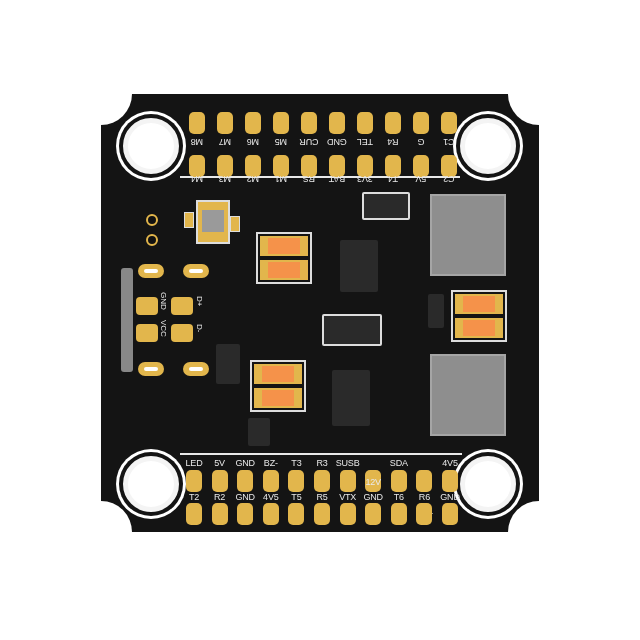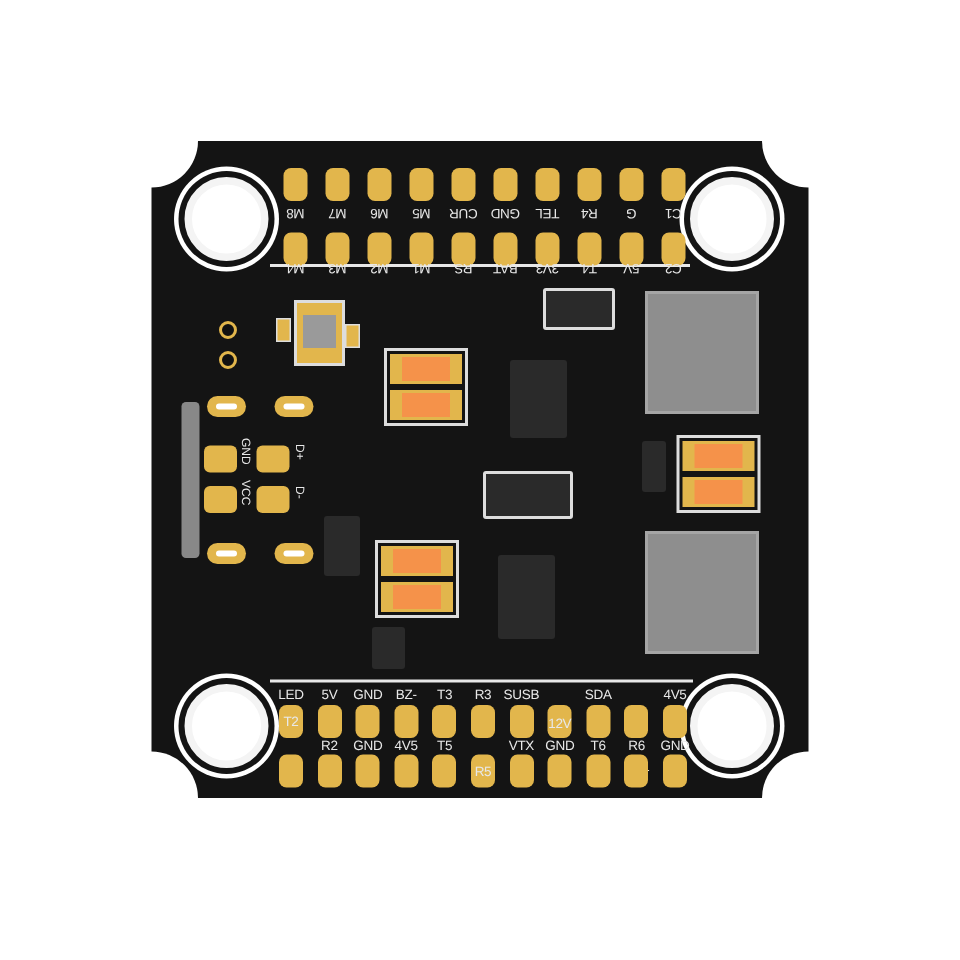--- a/index.html
+++ b/index.html
@@ -153,31 +153,31 @@
 <div class="lbl" style="left: 332.6px; top: 458px;">SUSB</div>
 <div class="pad" style="left: 365.2px; top: 470px;"></div>
 <div class="lbl" style="left: 358.2px; top: 477px;">12V</div>
 <div class="pad" style="left: 390.8px; top: 470px;"></div>
 <div class="lbl" style="left: 383.8px; top: 458px;">SDA</div>
 <div class="pad" style="left: 416.4px; top: 470px;"></div>
 <div class="lbl" style="left: 409.4px; top: 458px; margin-top: 48px;">SCL</div>
 <div class="pad" style="left: 442px; top: 470px;"></div>
 <div class="lbl" style="left: 435px; top: 458px;">4V5</div>
 <div class="pad" style="left: 186px; top: 503px;"></div>
-<div class="lbl" style="left: 179px; top: 476px;">T2</div>
+<div class="lbl" style="left: 179px; top: 492px;">T2</div>
 <div class="pad" style="left: 211.6px; top: 503px;"></div>
 <div class="lbl" style="left: 204.6px; top: 492px;">R2</div>
 <div class="pad" style="left: 237.2px; top: 503px;"></div>
 <div class="lbl" style="left: 230.2px; top: 492px;">GND</div>
 <div class="pad" style="left: 262.8px; top: 503px;"></div>
 <div class="lbl" style="left: 255.8px; top: 492px;">4V5</div>
 <div class="pad" style="left: 288.4px; top: 503px;"></div>
 <div class="lbl" style="left: 281.4px; top: 492px;">T5</div>
 <div class="pad" style="left: 314px; top: 503px;"></div>
-<div class="lbl" style="left: 307px; top: 492px; margin-top: 17px;">R5</div>
+<div class="lbl" style="left: 307px; top: 492px;">R5</div>
 <div class="pad" style="left: 339.6px; top: 503px;"></div>
 <div class="lbl" style="left: 332.6px; top: 492px;">VTX</div>
 <div class="pad" style="left: 365.2px; top: 503px;"></div>
 <div class="lbl" style="left: 358.2px; top: 492px;">GND</div>
 <div class="pad" style="left: 390.8px; top: 503px;"></div>
 <div class="lbl" style="left: 383.8px; top: 492px;">T6</div>
 <div class="pad" style="left: 416.4px; top: 503px;"></div>
 <div class="lbl" style="left: 409.4px; top: 492px;">R6</div>
 <div class="pad" style="left: 442px; top: 503px;"></div>
 <div class="lbl" style="left: 435px; top: 492px;">GND</div>

